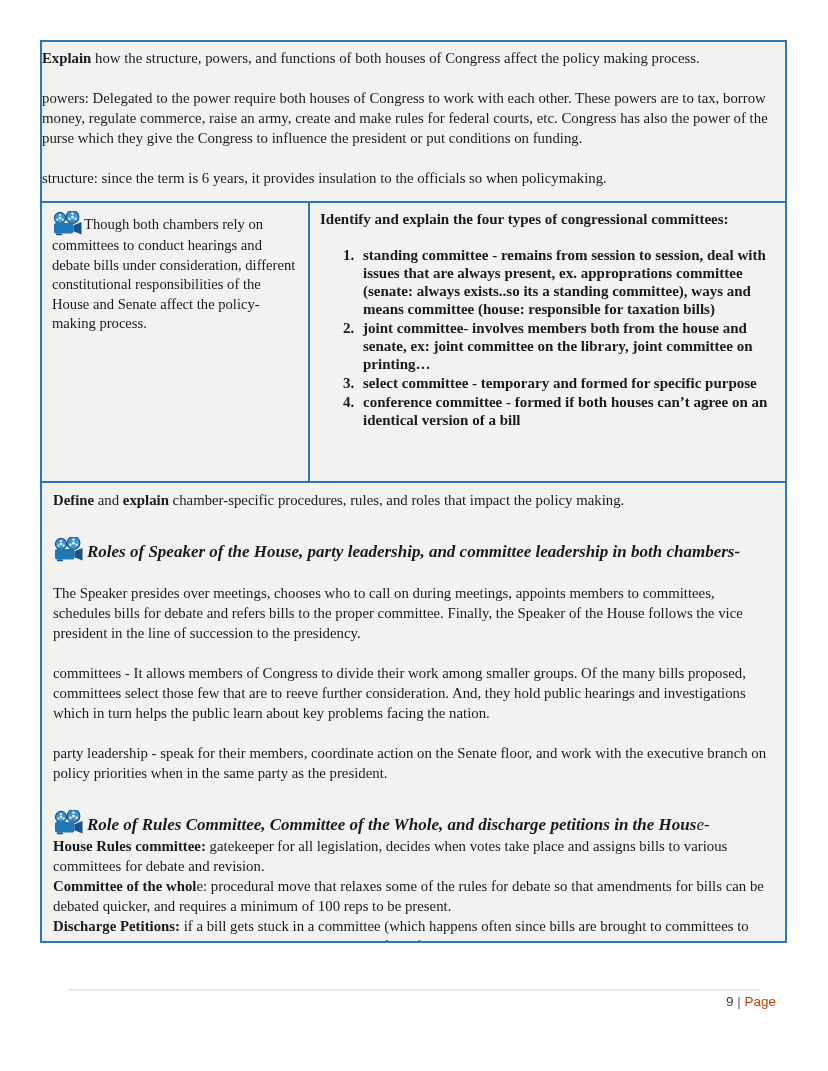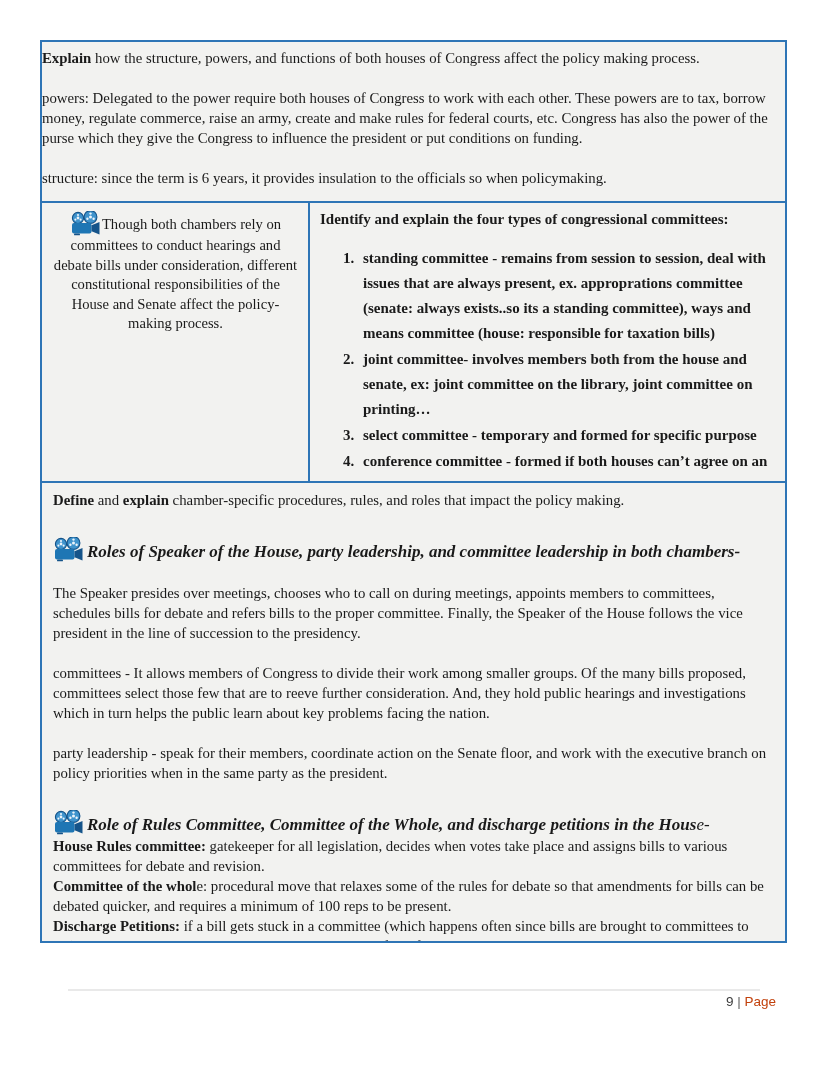--- a/index.html
+++ b/index.html
@@ -12,35 +12,35 @@
   }
   .page { position: relative; width: 828px; height: 1071px; background: #ffffff; overflow: hidden; }
 
   .qa-table {
     position: absolute; left: 40px; top: 40px; width: 747px;
     border: 2px solid #2e75b6;
     background: #f2f2f0;
   }
   .row1 { height: 161px; border-bottom: 2px solid #2e75b6; padding: 6px 12px 6px 0; overflow: hidden; }
   .row2 { display: flex; height: 280px; border-bottom: 2px solid #2e75b6; overflow: hidden; }
-  .cell-left  { width: 268px; border-right: 2px solid #2e75b6; padding: 8px 9px 6px 10px; text-align: center; }
+  .cell-left  { width: 268px; border-right: 2px solid #2e75b6; padding: 8px 9px 6px 10px; }
   .cell-right { flex: 1; padding: 4px 10px 6px 10px; }
   .row3 { height: 458px; padding: 7px 12px 8px 11px; overflow: hidden; }
 
   p { margin: 0; font-size: 14.8px; line-height: 20px; }
   .b { font-weight: bold; }
   .gap1 { margin-top: 20px; }   
   .gap2 { margin-top: 27px; }   
 
   .cell-left p { font-size: 14.6px; line-height: 19.5px; }
 
   .cell-right .list-heading { font-weight: bold; font-size: 15px; line-height: 20px; margin-top: 2px; }
   .cell-right ol {
     margin: 17px 0 0 0; padding-left: 38px;
-    font-weight: bold; font-size: 15px; line-height: 25px;
+    font-weight: bold; font-size: 15px; line-height: 18px;
   }
   .cell-right li { padding-left: 5px; margin: 0 0 1px 0; }
 
   .vid-head { font-weight: bold; font-size: 17px; line-height: 22px; font-style: italic; }
   .vid-head .nb { font-weight: normal; }
   .cam-icon { vertical-align: -5px; margin-right: 3px; }
   .cell-left .cam-icon { vertical-align: -7px; margin-right: 1px; }
 
   .footer-rule {
     position: absolute; left: 68px; width: 692px; top: 989px;

